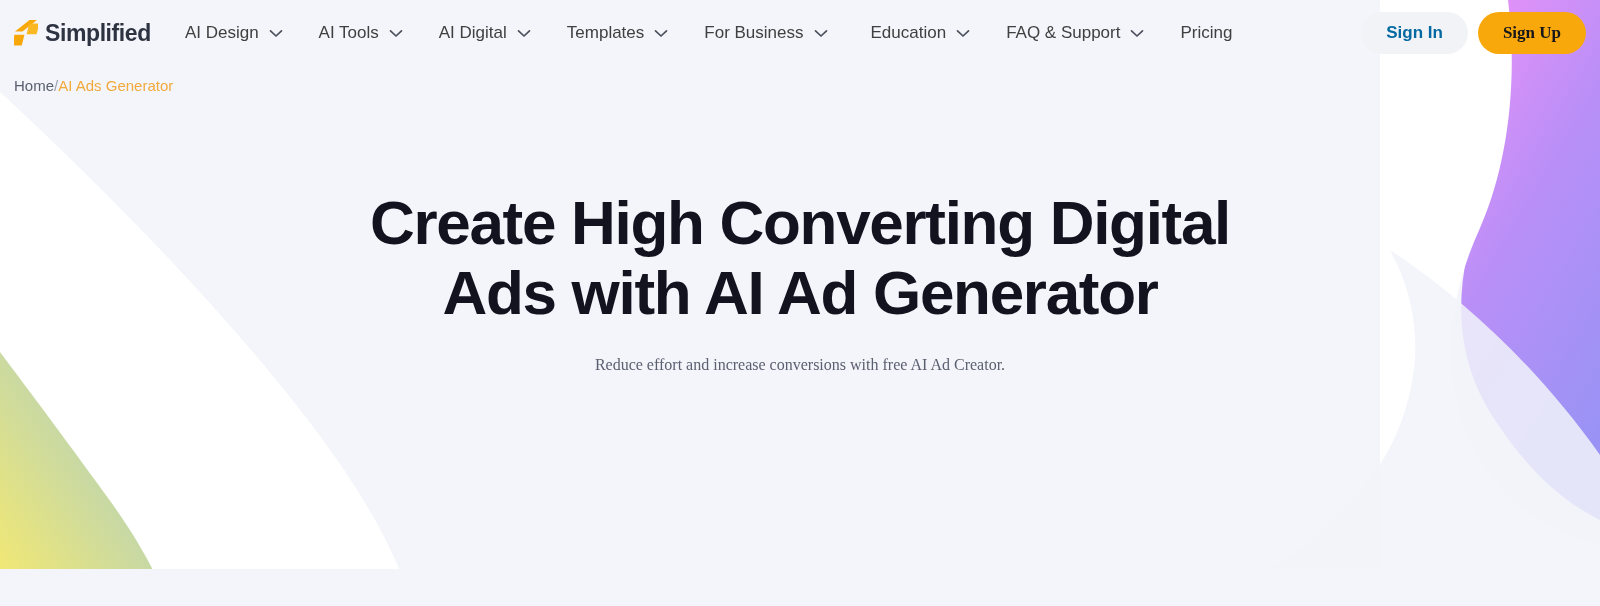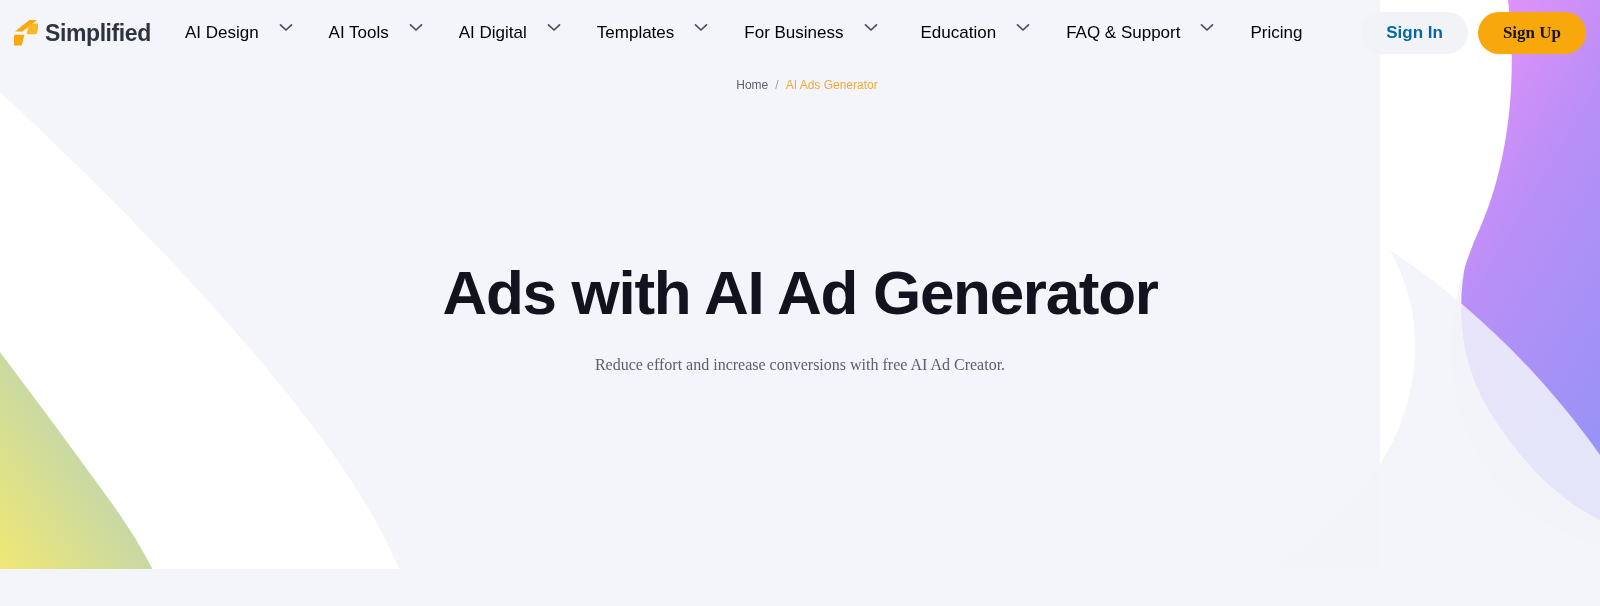--- a/index.html
+++ b/index.html
@@ -56,24 +56,24 @@
     white-space: nowrap;
   }
 
   .nav {
     display: flex;
     align-items: center;
     flex: 1;
   }
   .nav-item {
     display: flex;
-    align-items: flex-start;
-    gap: 20px;
+    align-items: center;
+    gap: 10px;
     font-size: 17px;
-    color: #000000;
+    color: #404040;
     white-space: nowrap;
     cursor: pointer;
     padding: 6px 0;
     margin-right: 36px;
   }
   .nav-item:last-child { margin-right: 0; }
   .nav-item .chev { width: 14px; height: 9px; display: block; flex: none; }
 
   .auth {
     display: flex;
@@ -105,25 +105,23 @@
     white-space: nowrap;
     font-family: Liberation Serif, serif;
   }
 
   
   .breadcrumb {
     position: relative;
     z-index: 5;
     display: flex;
     align-items: center;
-    gap: 7px;
     padding: 6px 0 0 14px;
-    font-size: 12px;
+    font-size: 15px;
     height: 32px;
-    justify-content: center;
   }
   .crumb-home { color: #5b6070; cursor: pointer; }
   .crumb-sep { color: #9aa0b0; }
   .crumb-current { color: #f2a93b; cursor: pointer; }
 
   
   .hero {
     position: relative;
     z-index: 5;
     text-align: center;
@@ -278,19 +276,20 @@
   </header>
 
   <div class="breadcrumb">
     <span class="crumb-home">Home</span>
     <span class="crumb-sep">/</span>
     <span class="crumb-current">AI Ads Generator</span>
   </div>
 
   <section class="hero">
     <h1 class="hero-title">
+      <span>Create High Converting Digital</span>
       <br>
       <span>Ads with AI Ad Generator</span>
     </h1>
     <p class="hero-sub">Reduce effort and increase conversions with free AI Ad Creator.</p>
   </section>
 
 </div>
 
 </body></html>

